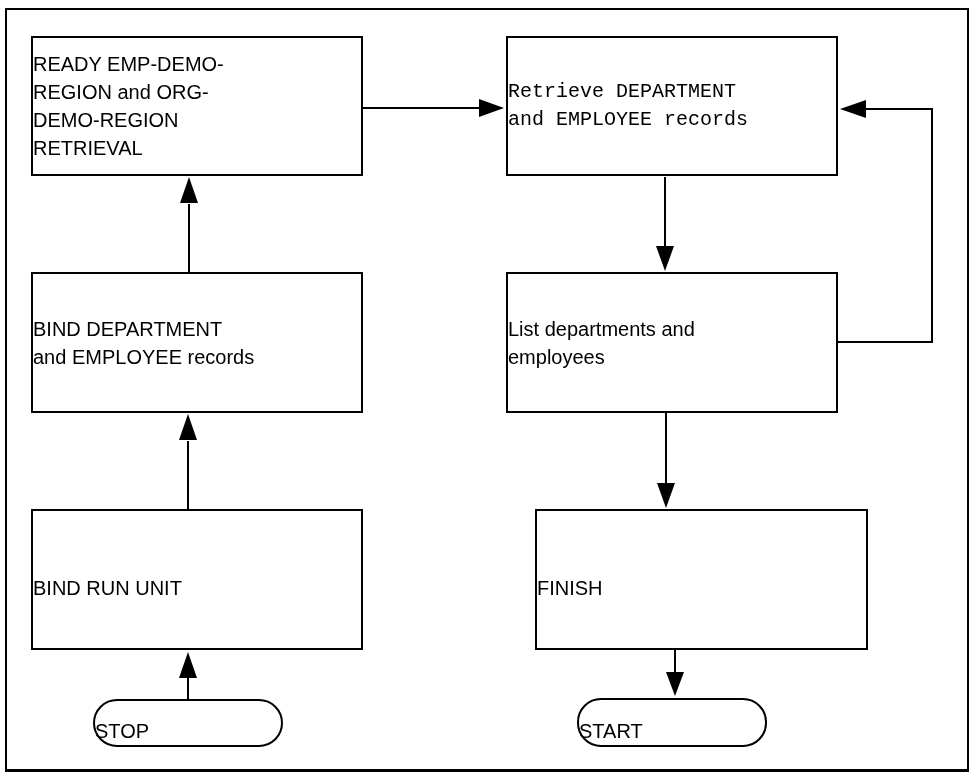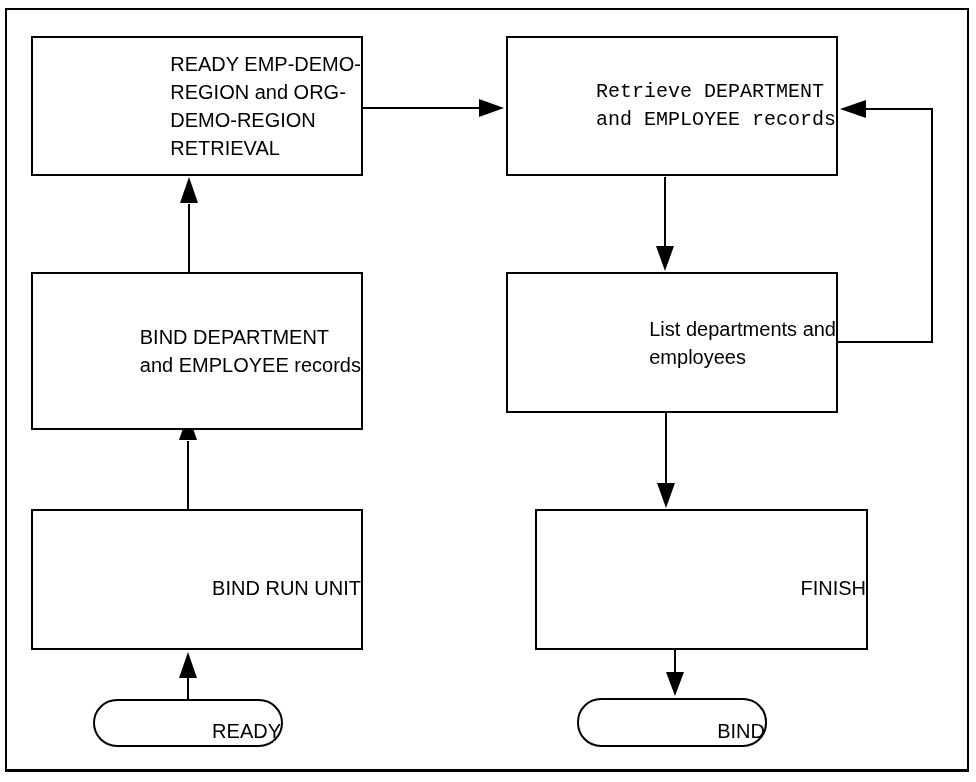--- a/index.html
+++ b/index.html
@@ -25,34 +25,34 @@
     left: 0; top: 0;
     width: 976px; height: 782px;
   }
   .node {
     position: absolute;
     box-sizing: border-box;
     background: #ffffff;
     border: 2px solid #000000;
     display: flex;
     align-items: center;
-    justify-content: flex-end;
+    justify-content: flex-start;
     font-size: 20px;
     line-height: 28px;
   }
   .node .label {
     white-space: pre-line;
     text-align: left;
   }
   .node .label.center { text-align: center; margin-top: 16px; }
   .terminator { border-radius: 24px; }
   
   .n-ready    { left: 31px;  top: 36px;  width: 332px; height: 140px; }
   .n-retrieve { left: 506px; top: 36px;  width: 332px; height: 140px; font-family: Liberation Mono, monospace; }
-  .n-binddep  { left: 31px;  top: 272px; width: 332px; height: 158px; }
+  .n-binddep  { left: 31px;  top: 272px; width: 332px; height: 141px; }
   .n-list     { left: 506px; top: 272px; width: 332px; height: 141px; }
   .n-bindrun  { left: 31px;  top: 509px; width: 332px; height: 141px; }
   .n-finish   { left: 535px; top: 509px; width: 333px; height: 141px; }
   
   .n-start { left: 93px;  top: 699px; width: 190px; height: 48px; }
   .n-stop  { left: 577px; top: 698px; width: 190px; height: 49px; }
 </style>
 </head>
 <body>
 
@@ -127,20 +127,20 @@
 
   <div class="node n-bindrun">
     <div class="label center">BIND RUN UNIT</div>
   </div>
 
   <div class="node n-finish">
     <div class="label center">FINISH</div>
   </div>
 
   <div class="node terminator n-start">
-    <div class="label center">READY</div>
+    <div class="label center">STOP</div>
   </div>
 
   <div class="node terminator n-stop">
-    <div class="label center">BIND</div>
+    <div class="label center">START</div>
   </div>
 
 </div>
 
 </body></html>

